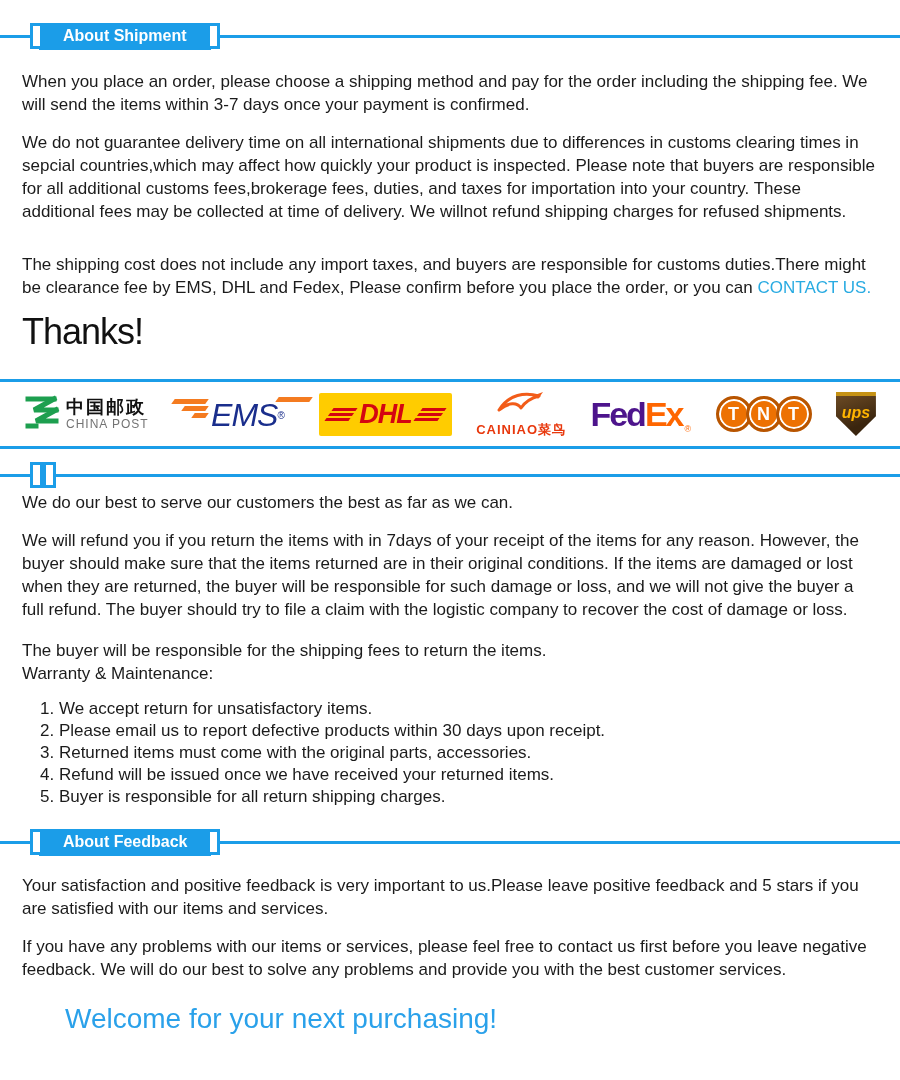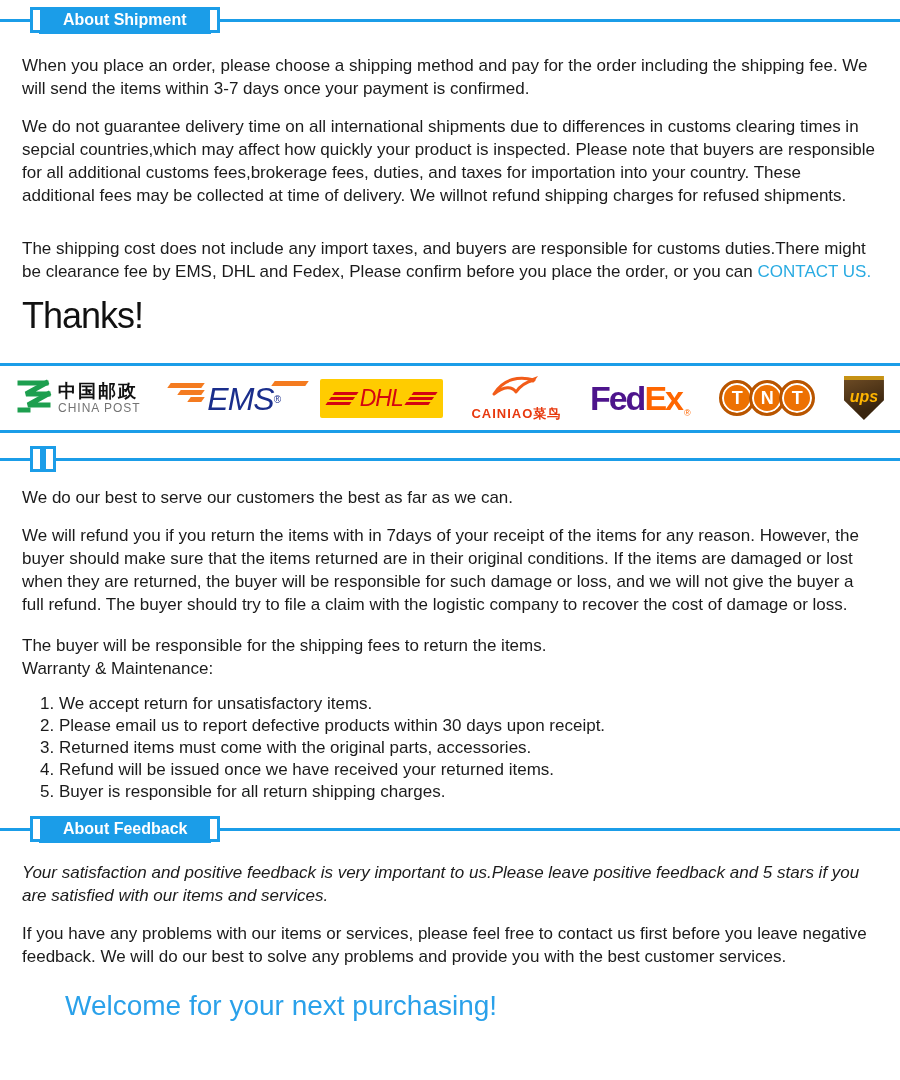--- a/index.html
+++ b/index.html
@@ -2,61 +2,61 @@
 <html><head>
 <meta charset="utf-8">
 <style>
   html,body{margin:0;padding:0;background:#ffffff;}
   body{
     width:900px;height:1080px;overflow:hidden;
     font-family:"Liberation Sans","DejaVu Sans",sans-serif;
     color:#1b1b1b;
   }
   
-  .sec-header{display:flex;align-items:center;height:32px;margin-top:4px;}
+  .sec-header{display:flex;align-items:center;height:32px;margin-top:20px;}
   .hdr-line-left{width:30px;height:3px;background:var(--accent);}
   .hdr-line-right{flex:1;height:3px;background:var(--accent);}
   .hdr-bracket{width:13px;height:26px;background:#fff;border:3px solid var(--accent);box-sizing:border-box;z-index:2;}
   .hdr-box{
     background:var(--accent);color:#fff;font-size:16px;font-weight:bold;
     padding:4px 24px 5px 24px;margin:0 -4px;z-index:1;white-space:nowrap;
   }
   
   .para{margin:15px 22px 0 22px;font-size:17px;line-height:23px;max-width:858px;}
   .para.first{margin-top:18px;}
   .link{color:#29abe2;cursor:pointer;}
   .thanks{margin:12px 22px 0 22px;font-size:36px;font-weight:normal;letter-spacing:-1px;color:#111;}
   .welcome{margin:22px 8px 0 65px;font-size:28px;color:#2aa1ea;}
   
   .num-list{margin:13px 22px 0 40px;font-size:17px;line-height:22px;}
   .num-list .item{margin:0;}
   
   .carriers{
     margin-top:26px;border-top:3px solid var(--accent);border-bottom:3px solid var(--accent);
-    padding:8px 16px;display:flex;align-items:center;justify-content:space-between;height:48px;
+    padding:8px 24px;display:flex;align-items:center;justify-content:space-between;height:48px;
   }
   .logo{display:flex;align-items:center;}
   
   .cp-text{margin-left:6px;line-height:1;}
   .cp-cn{font-size:18px;font-weight:bold;color:#111;letter-spacing:2px;}
   .cp-en{font-size:12px;color:#737373;letter-spacing:1px;margin-top:2px;}
   
   .ems{position:relative;padding:2px 10px 0 38px;}
   .ems-wedge{position:absolute;left:0;top:4px;display:flex;flex-direction:column;align-items:flex-end;}
   .ems-wedge i{display:block;background:#f47b20;height:5px;margin-bottom:2px;transform:skewX(-35deg);}
   .ems-wedge i:nth-child(1){width:34px;}
   .ems-wedge i:nth-child(2){width:24px;}
   .ems-wedge i:nth-child(3){width:14px;}
   .ems-top{position:absolute;right:-16px;top:2px;width:34px;height:5px;background:#f47b20;transform:skewX(-35deg);}
   .ems-text{font-size:32px;font-weight:normal;font-style:italic;color:#1a2e8c;letter-spacing:-1px;}
   .ems-reg{font-size:10px;color:#1a2e8c;vertical-align:bottom;}
   
   .dhl{background:#ffcc00;padding:6px 10px;display:flex;align-items:center;border-radius:2px;}
   .dhl-dash{width:24px;height:13px;background:repeating-linear-gradient(#d40511 0 3px,#ffcc00 3px 5px);transform:skewX(-35deg);}
-  .dhl-text{font-size:23px;font-weight:normal;font-style:italic;color:#d40511;letter-spacing:-1px;margin:0 6px;}
+  .dhl-text{font-size:27px;font-weight:bold;font-style:italic;color:#d40511;letter-spacing:-1px;margin:0 6px;}
   
   .cainiao{flex-direction:column;justify-content:center;}
   .cainiao-label{font-size:13px;font-weight:bold;color:#e8380d;letter-spacing:1px;margin-top:1px;}
   
   .fedex{align-items:flex-end;}
   .fedex-fed{font-size:34px;font-weight:bold;color:#4d148c;letter-spacing:-2px;}
   .fedex-ex{font-size:34px;font-weight:bold;color:#ff6600;letter-spacing:-2px;}
   .fedex-reg{font-size:9px;color:#ff6600;margin-left:2px;}
   
   .tnt-circle{
@@ -158,41 +158,41 @@
 
   </div>
 
   <div class="sec-header" style="margin-top:10px;">
     <span class="hdr-line-left"></span>
     <span class="hdr-bracket"></span>
     <span class="hdr-bracket"></span>
     <span class="hdr-line-right"></span>
   </div>
 
-  <p class="para first" style="margin-top:11px;">We do our best to serve our customers the best as far as we can.</p>
+  <p class="para first" style="margin-top:0;">We do our best to serve our customers the best as far as we can.</p>
   <p class="para">We will refund you if you return the items with in 7days of your receipt of the items for any reason. However, the buyer should make sure that the items returned are in their original conditions. If the items are damaged or lost when they are returned, the buyer will be responsible for such damage or loss, and we will not give the buyer a full refund. The buyer should try to file a claim with the logistic company to recover the cost of damage or loss.</p>
   <p class="para" style="margin-top:18px;">
     <span>The buyer will be responsible for the shipping fees to return the items.</span><br>
     <span>Warranty &amp; Maintenance:</span>
   </p>
 
   <div class="num-list">
     <div class="item">1. We accept return for unsatisfactory items.</div>
     <div class="item">2. Please email us to report defective products within 30 days upon receipt.</div>
     <div class="item">3. Returned items must come with the original parts, accessories.</div>
     <div class="item">4. Refund will be issued once we have received your returned items.</div>
     <div class="item">5. Buyer is responsible for all return shipping charges.</div>
   </div>
 
-  <div class="sec-header" style="margin-top:10px;justify-content:center;">
+  <div class="sec-header" style="margin-top:18px;justify-content:center;">
     <span class="hdr-line-left"></span>
     <span class="hdr-bracket"></span>
     <span class="hdr-box">About Feedback</span>
     <span class="hdr-bracket"></span>
     <span class="hdr-line-right"></span>
   </div>
 
-  <p class="para first" style="margin-top:16px;font-style:italic;">Your satisfaction and positive feedback is very important to us.Please leave positive feedback and 5 stars if you are satisfied with our items and services.</p>
+  <p class="para first" style="margin-top:16px;">Your satisfaction and positive feedback is very important to us.Please leave positive feedback and 5 stars if you are satisfied with our items and services.</p>
   <p class="para">If you have any problems with our items or services, please feel free to contact us first before you leave negative feedback. We will do our best to solve any problems and provide you with the best customer services.</p>
 
   <div class="welcome">Welcome for your next purchasing!</div>
 
 </div>
 
 </body></html>

